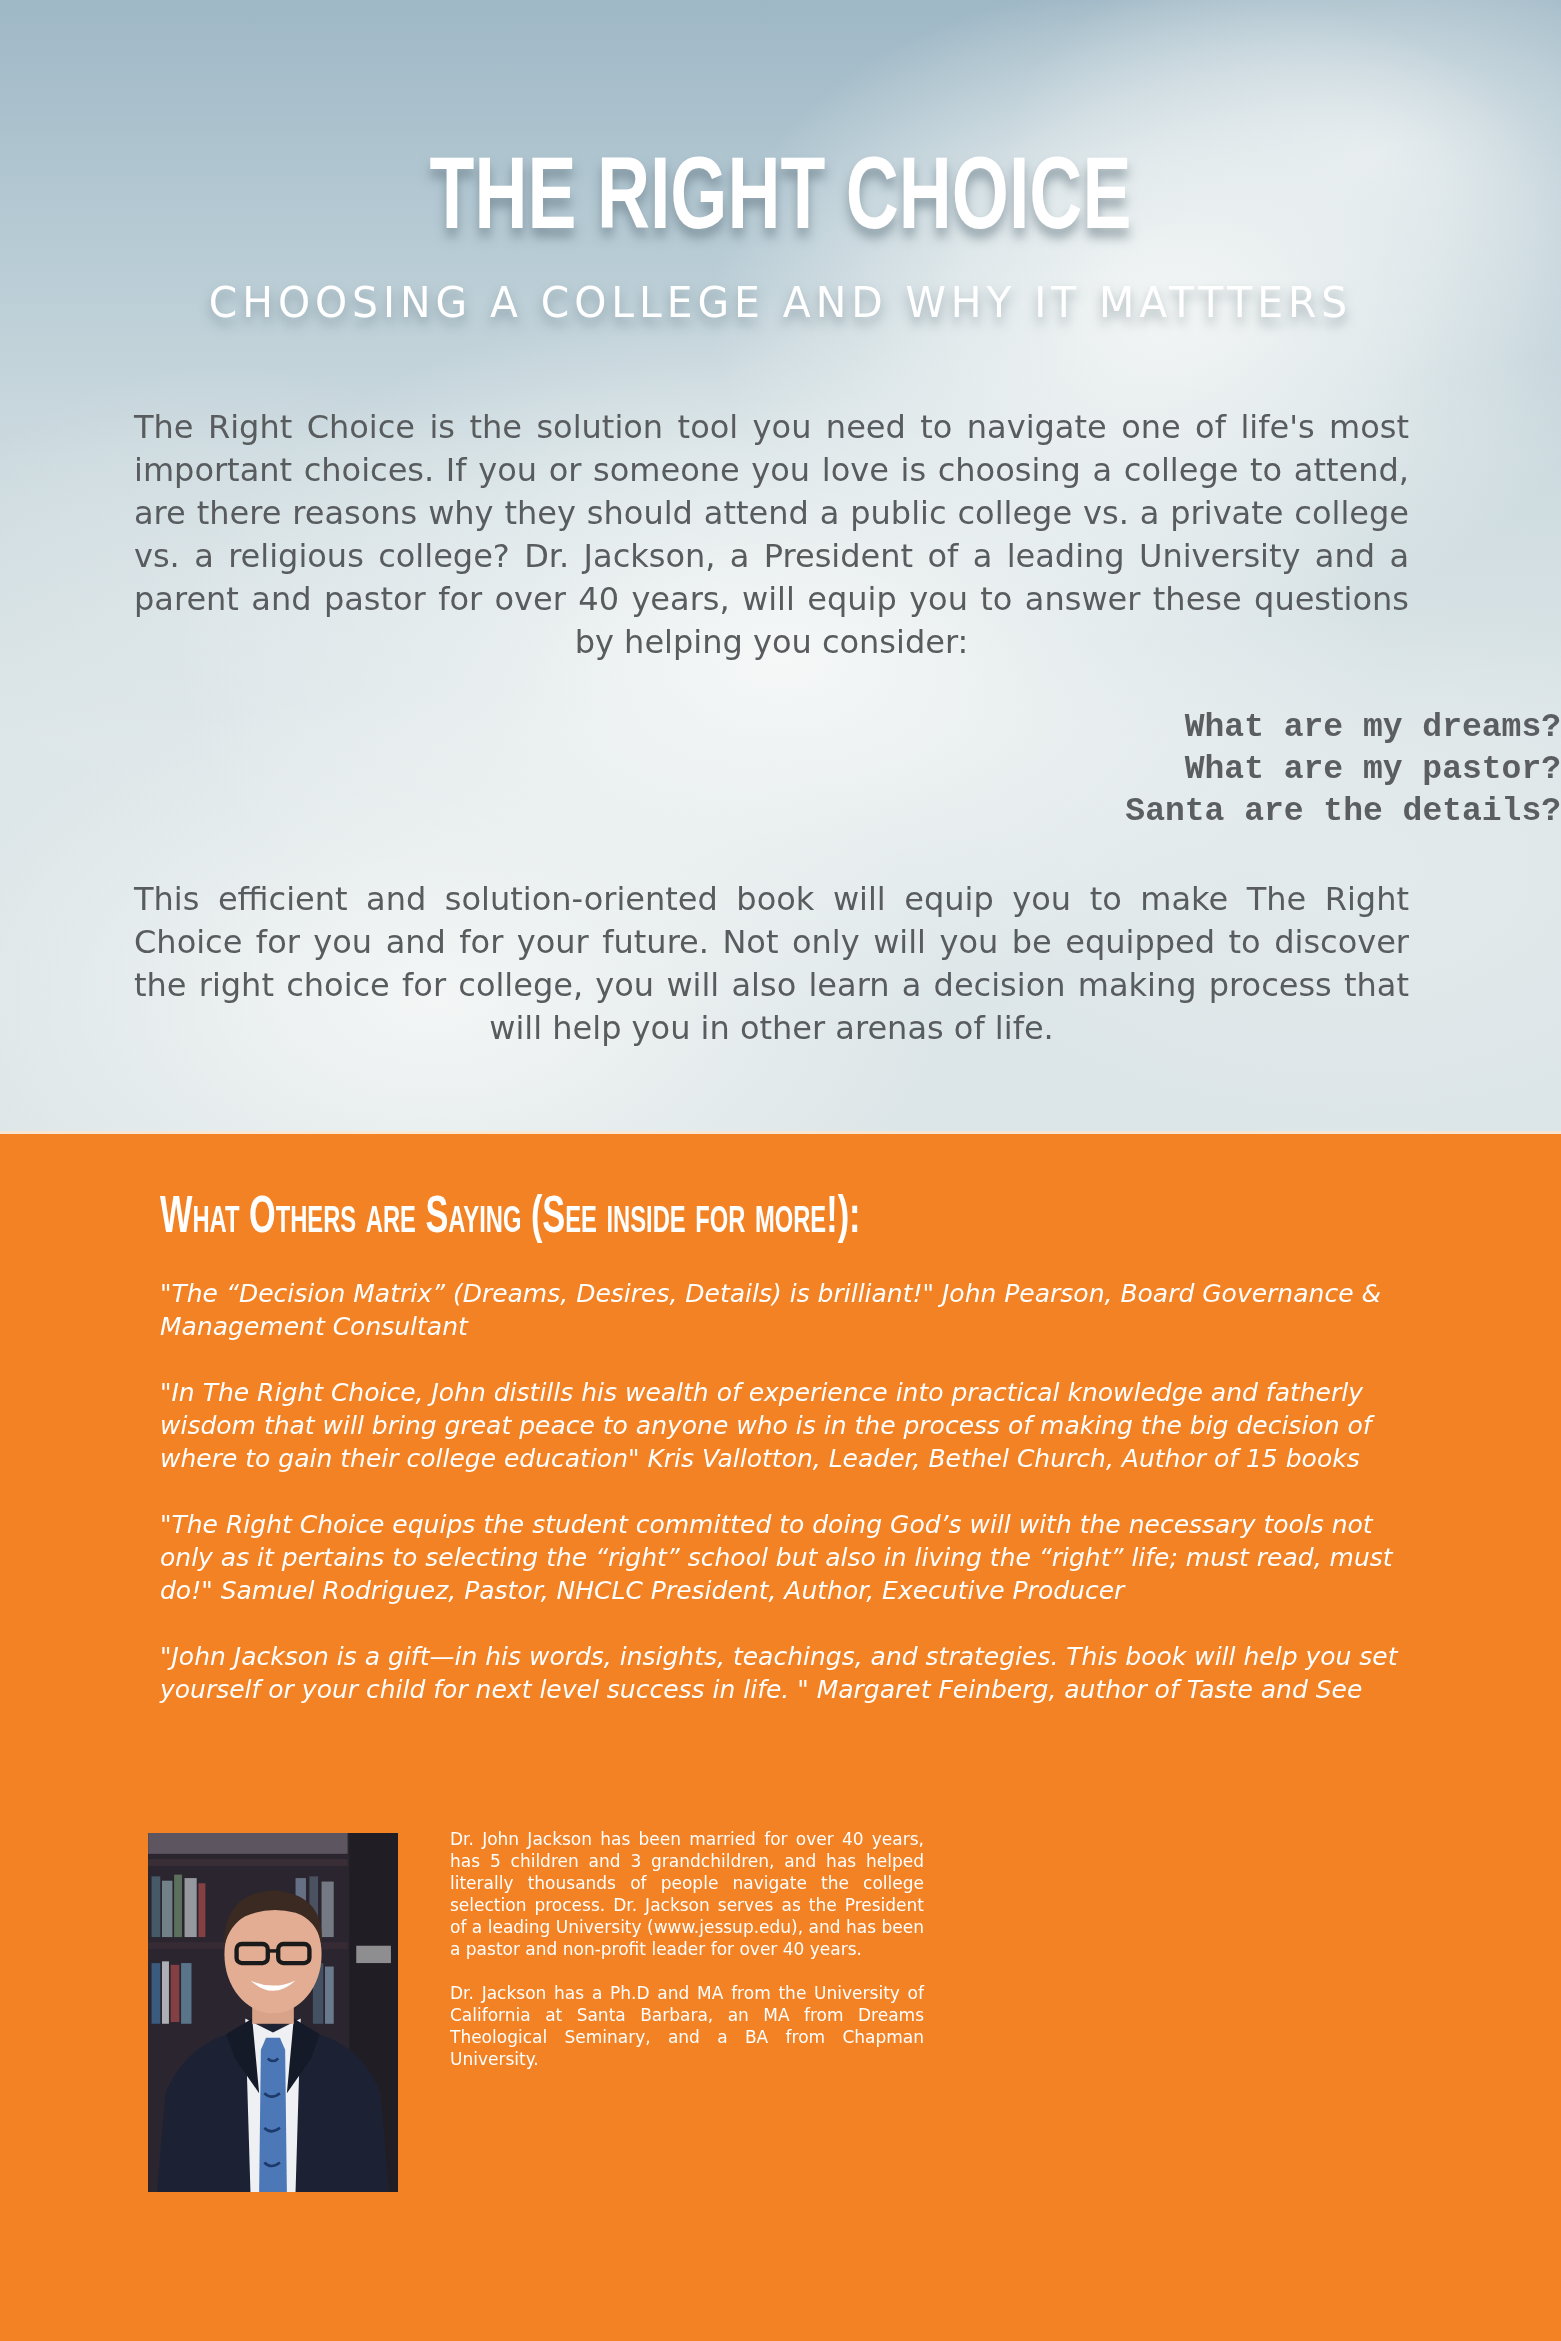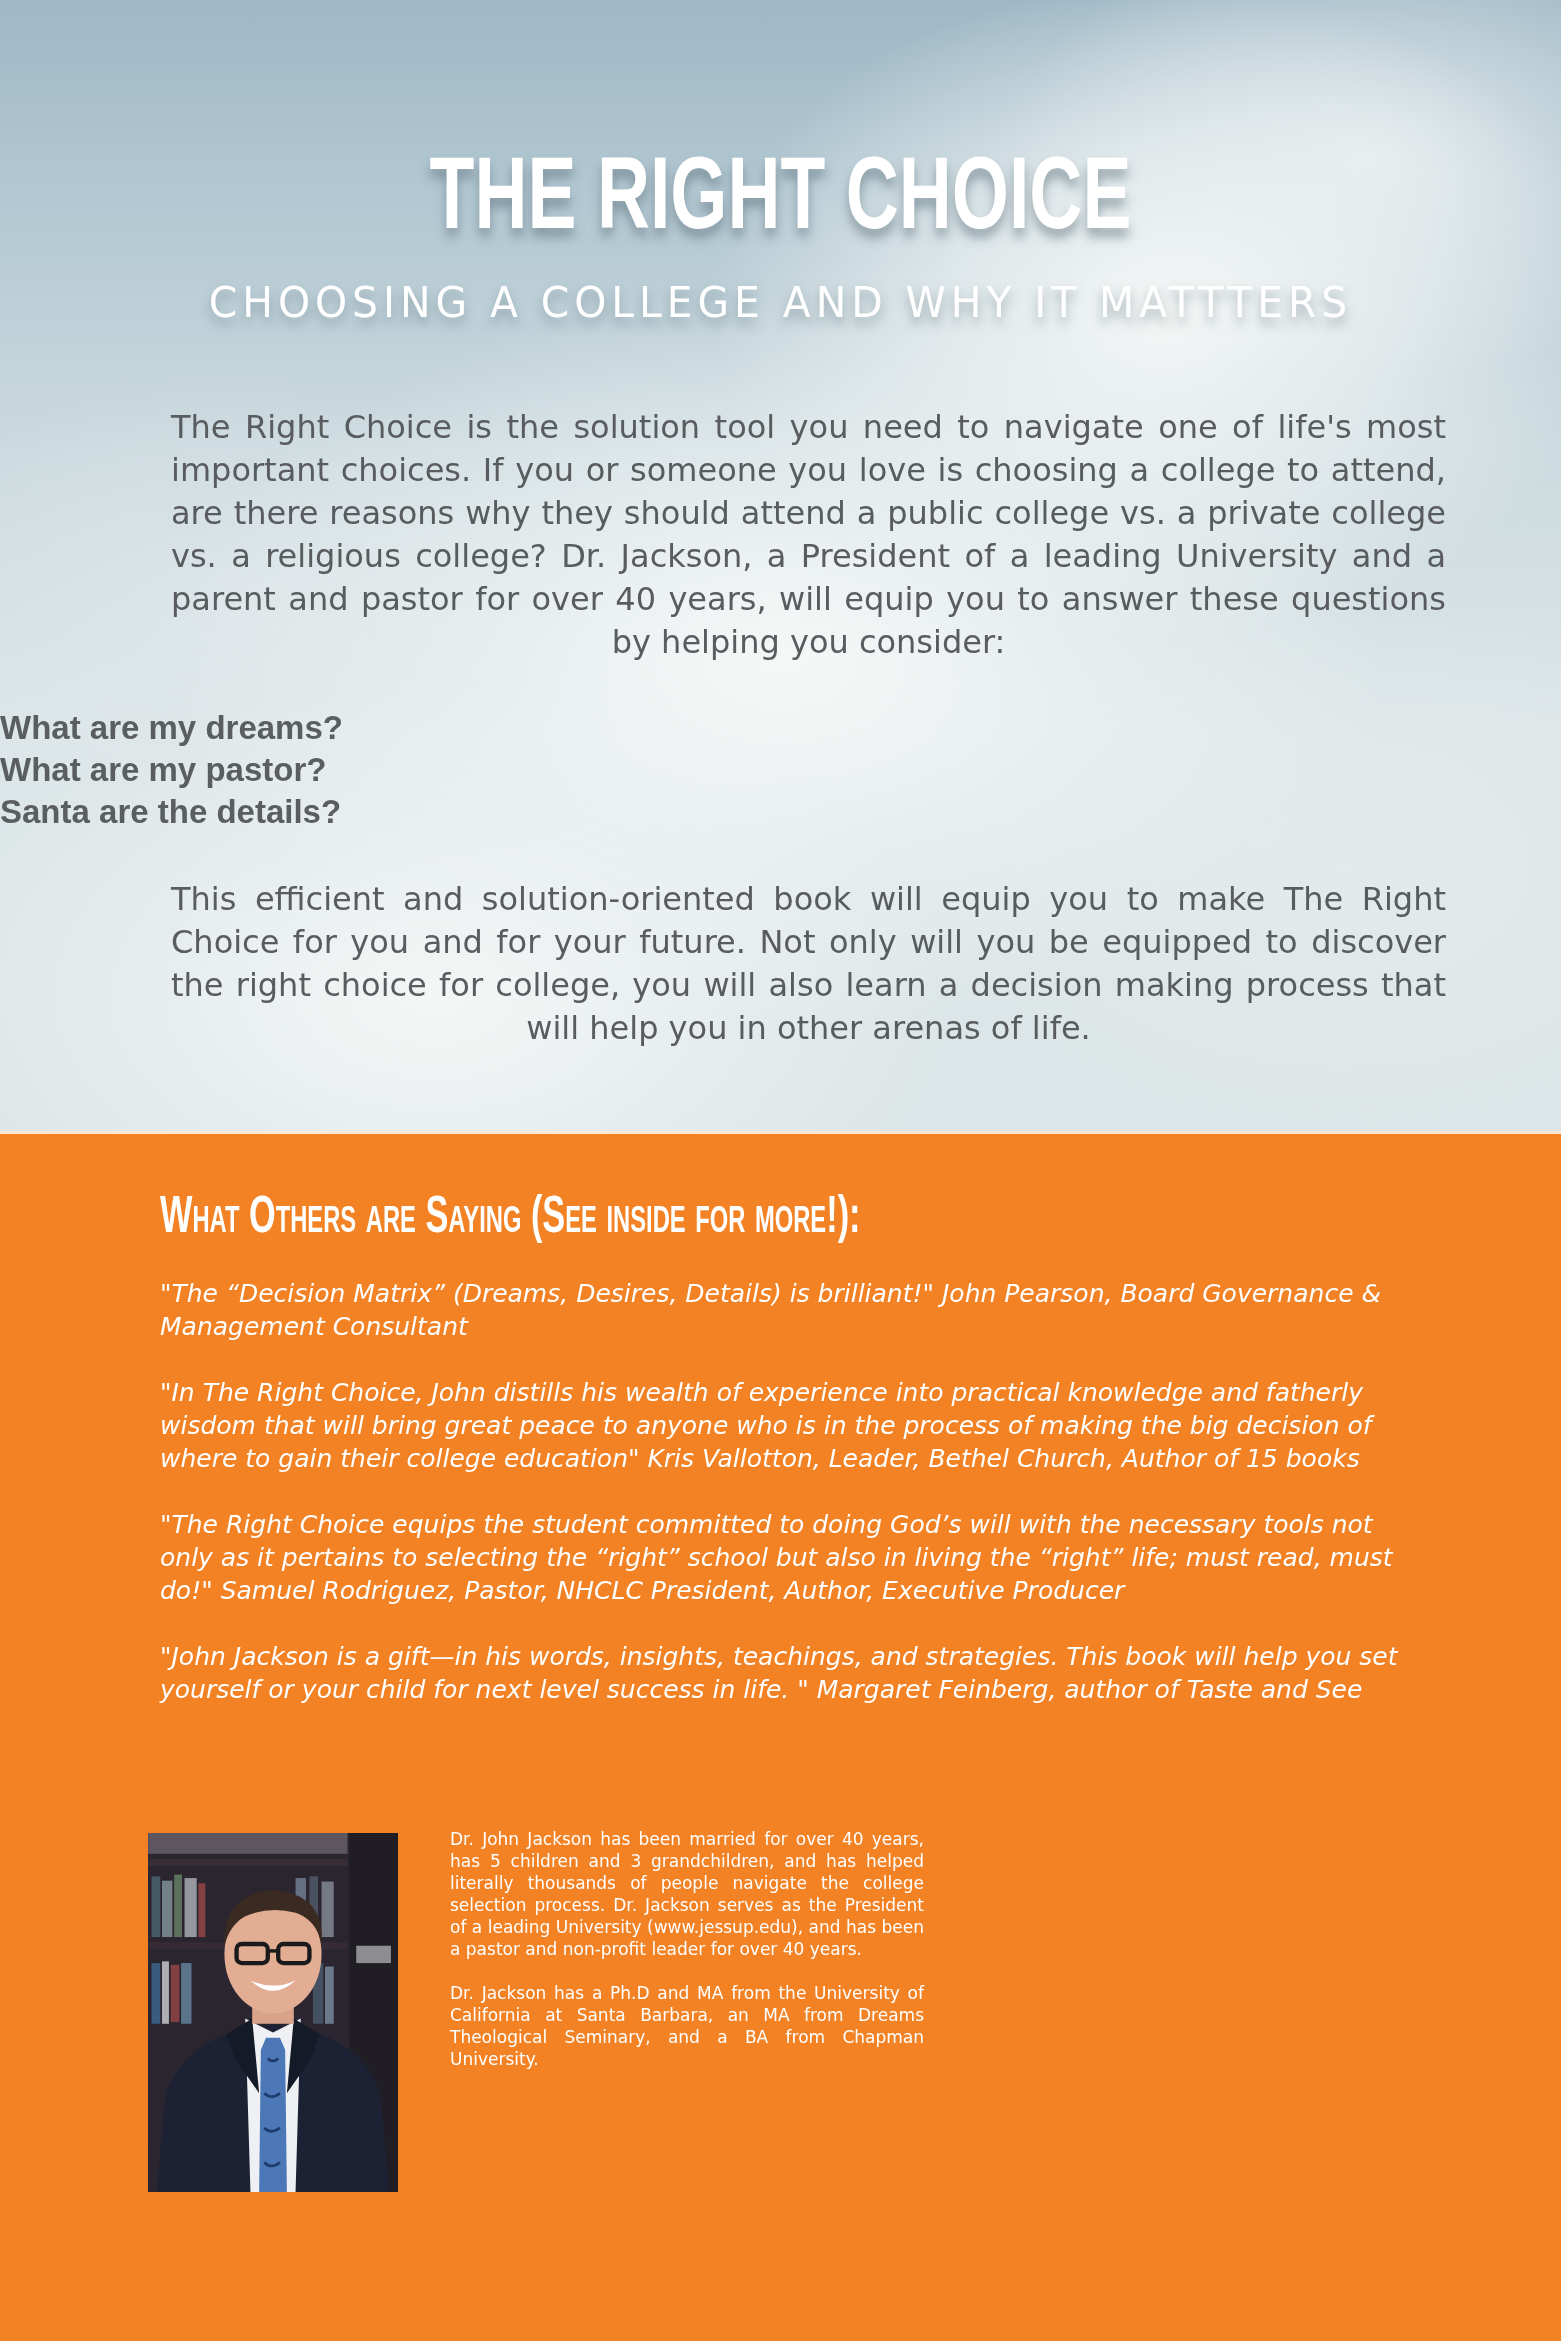--- a/index.html
+++ b/index.html
@@ -44,29 +44,29 @@
       font-weight: 400; font-size: 43px; line-height: 57px;
       letter-spacing: 5.2px;
       transform: scaleX(0.95);
       text-shadow: 0 7px 10.4px rgba(90,110,120,0.5);
     }
 
     .intro, .closing {
       position: absolute; left: 134px; width: 1275px;
       color: #595C5F; text-align: justify; text-align-last: center;
       font-family: "DejaVu Sans", "Liberation Sans", sans-serif;
-      font-size: 32px; line-height: 43px; font-weight: 400; margin-left: 37px;
+      font-size: 32px; line-height: 43px; font-weight: 400;
     }
     .intro { top: 406px; }
     .closing { top: 878px; }
 
     .questions {
       position: absolute; left: 0; width: 1561px; top: 707px;
-      text-align: left; color: #5B5E61;
-      font-family: Liberation Sans, sans-serif;
+      text-align: right; color: #5B5E61;
+      font-family: Liberation Mono, monospace;
       font-weight: 700; font-size: 33px; line-height: 42px;
     }
     .questions div { display: block; }
 
     
     .orange {
       position: absolute; left: 0; top: 1134px; width: 1561px; height: 1208px;
       background: #F38225;
     }
     .testimonial-heading {

